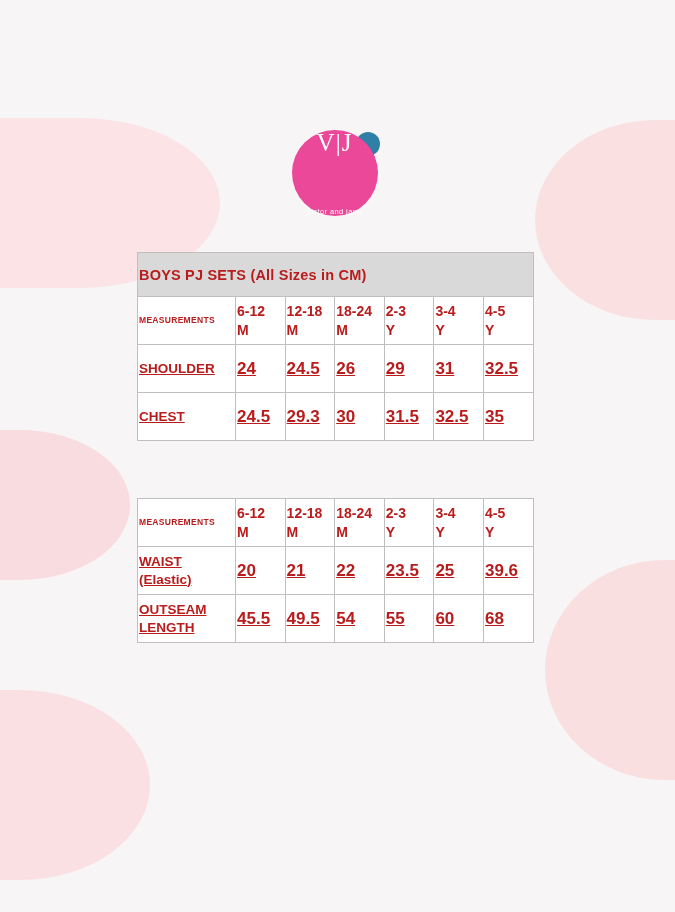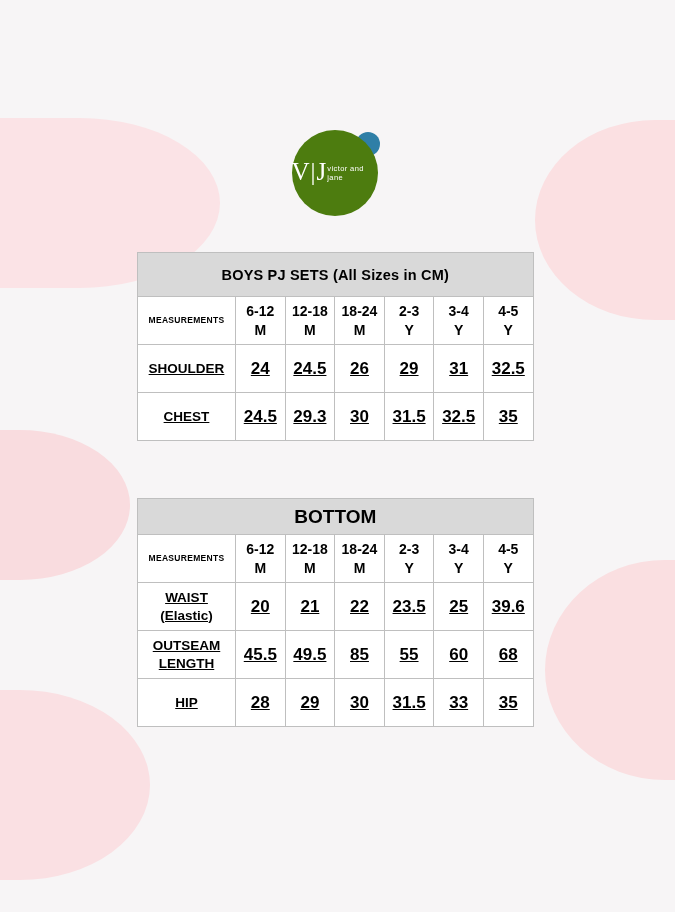--- a/index.html
+++ b/index.html
@@ -52,24 +52,24 @@
     left: 0; right: 0; top: 130px;
     display: flex; justify-content: center;
   }
   .logo {
     position: relative;
     width: 92px; height: 92px;
   }
   .logo-circle {
     position: absolute; left: 0; top: 0;
     width: 86px; height: 86px;
-    background: #4d7c0f;
+    background: #ec4899;
     border-radius: 50%;
-    display: flex; flex-direction: row;
-    align-items: center; justify-content: flex-start;
+    display: flex; flex-direction: column;
+    align-items: center; justify-content: space-between;
   }
   .logo-dot {
     position: absolute; right: 4px; top: 2px;
     width: 24px; height: 24px;
     background: #2f7fa7;
     border-radius: 50%;
   }
   .logo-mark {
     color: #fff;
     font-family: "Liberation Serif", serif;
@@ -94,23 +94,22 @@
   #table-bottom { top: 498px; }
 
   table {
     width: 100%;
     border-collapse: collapse;
     background: #ffffff;
     table-layout: fixed;
   }
   td, th {
     border: 1px solid #bfbfbf;
-    text-align: center;
     vertical-align: middle;
-    color: #000000;
+    color: #b91c1c;
   }
   .title-row td {
     background: #d9d9d9;
     font-weight: bold;
     font-size: 14.5px;
     height: 44px;
     letter-spacing: .2px;
   }
   .section-row td {
     background: #d9d9d9;
@@ -212,23 +211,20 @@
     <colgroup>
       <col class="col-label">
         <col class="col-v">
         <col class="col-v">
         <col class="col-v">
         <col class="col-v">
         <col class="col-v">
         <col class="col-v">
     </colgroup>
     <tbody>
-      <tr class="section-row">
-        <td colspan="7">BOTTOM</td>
-      </tr>
       <tr class="head-row">
         <td class="meas">MEASUREMENTS</td>
         <td>6-12<br>M</td>
         <td>12-18<br>M</td>
         <td>18-24<br>M</td>
         <td>2-3<br>Y</td>
         <td>3-4<br>Y</td>
         <td>4-5<br>Y</td>
       </tr>
       <tr class="data-row">
@@ -237,29 +233,20 @@
         <td>21</td>
         <td>22</td>
         <td>23.5</td>
         <td>25</td>
         <td>39.6</td>
       </tr>
       <tr class="data-row">
         <td class="label">OUTSEAM<br>LENGTH</td>
         <td>45.5</td>
         <td>49.5</td>
-        <td>85</td>
+        <td>54</td>
         <td>55</td>
         <td>60</td>
         <td>68</td>
       </tr>
-      <tr class="data-row">
-        <td class="label">HIP</td>
-        <td>28</td>
-        <td>29</td>
-        <td>30</td>
-        <td>31.5</td>
-        <td>33</td>
-        <td>35</td>
-      </tr>
     </tbody>
   </table>
 </div>
 
 </body></html>

